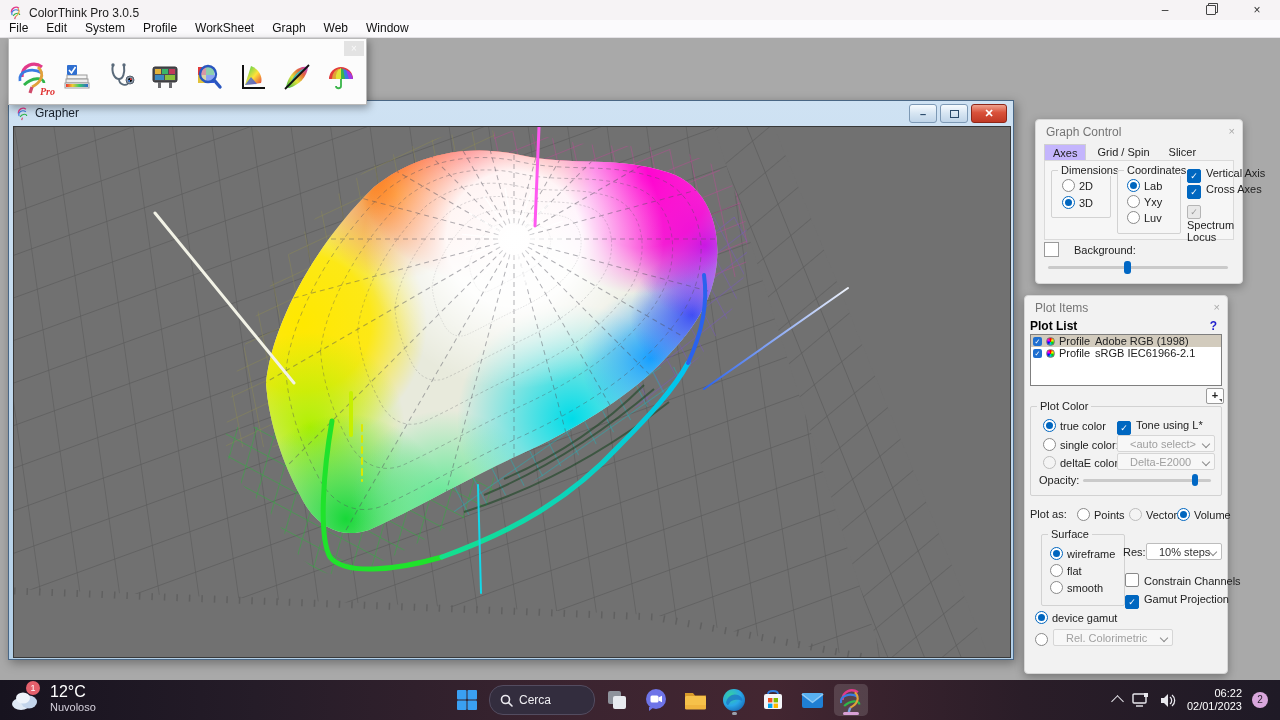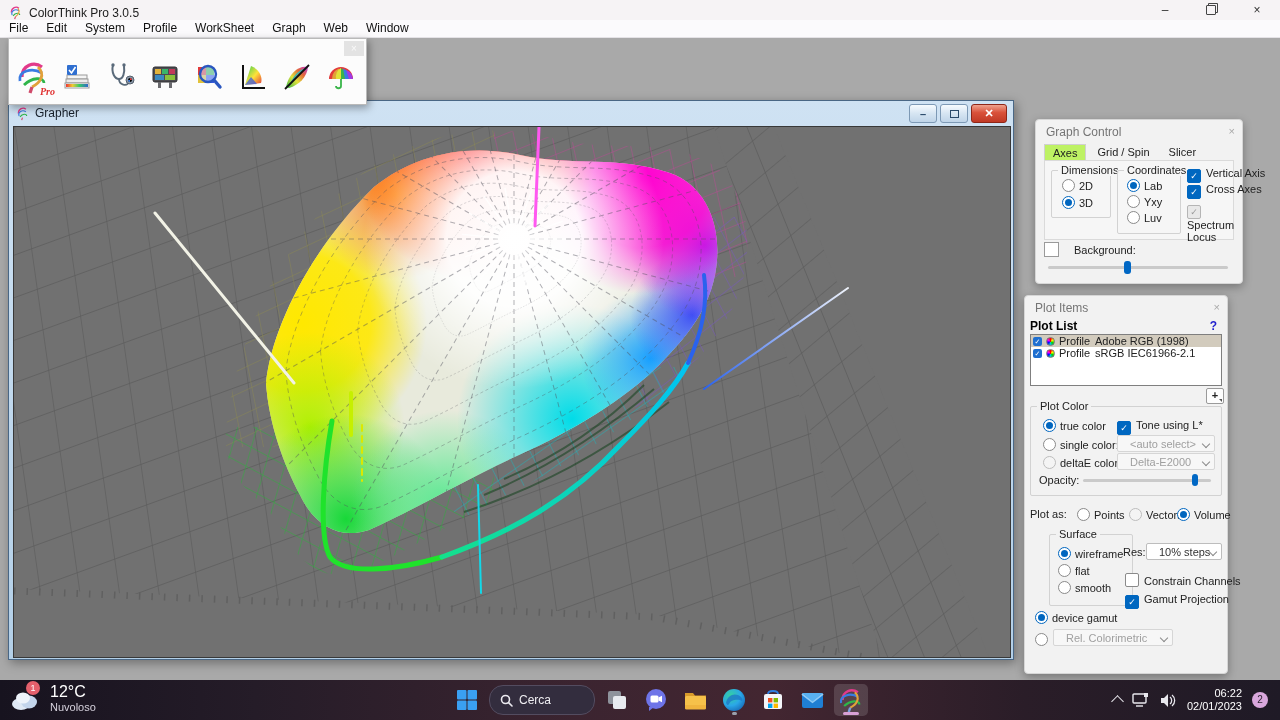--- a/index.html
+++ b/index.html
@@ -35,21 +35,21 @@
   .gbtn.close{width:34px;border-color:#8e2618;background:linear-gradient(#efa28e,#d9513a 45%,#c03a26);color:#fff;}
   .gbtn .sq{width:7px;height:6px;border:1px solid #2a4a6a;}
   .gcanvas{position:absolute;left:4px;top:25px;width:996px;height:530px;border:1px solid #383838;background:#717171;}
   
   .panel{background:#f2f2f2;border:1px solid #d6d6d6;border-radius:4px;
     box-shadow:0 3px 10px rgba(0,0,0,.3);z-index:20;font-size:11px;color:#222;}
   .ptitle{position:absolute;left:10px;top:5px;font-size:12px;color:#757575;}
   .pclose{position:absolute;right:7px;top:5px;color:#a9a9a9;font-size:11px;}
   .gc{left:1035px;top:119px;width:206px;height:163px;}
   .tab{display:inline-block;padding:2px 8px 3px;font-size:11px;color:#222;}
-  .tab.active{background:#bef264;border:1px solid #d0d0d0;border-bottom:1px solid #fbfbfb;position:relative;top:1px;}
+  .tab.active{background:#c4b5fd;border:1px solid #d0d0d0;border-bottom:1px solid #fbfbfb;position:relative;top:1px;}
   .tabpage{position:absolute;left:8px;top:40px;width:188px;height:78px;border:1px solid #dadada;background:#f6f6f6;}
   .grp{position:absolute;border:1px solid #d2d2d2;border-radius:2px;}
   .grp>.leg{position:absolute;top:-7px;left:6px;background:inherit;background:#f6f6f6;padding:0 3px;font-size:11px;color:#222;}
   .grp2>.leg{background:#f2f2f2;}
   .radio{display:inline-block;width:11px;height:11px;border:1px solid #8a8a8a;border-radius:50%;background:#fff;
     vertical-align:-2px;position:relative;margin-right:4px;}
   .radio.sel{border-color:#0066bf;}
   .radio.sel::after{content:"";position:absolute;left:2px;top:2px;width:7px;height:7px;border-radius:50%;background:#0066bf;}
   .radio.dis{border-color:#bdbdbd;background:#f4f4f4;}
   .chk{display:inline-block;width:12px;height:12px;border:1px solid #8a8a8a;border-radius:2px;background:#fff;
@@ -545,21 +545,21 @@
     <div class="track" style="left:52px;top:72px;width:128px;">
       <div class="thumb" style="left:85%;width:6px;height:12px;"></div>
     </div>
   </div>
 
   <span class="lbl" style="left:5px;top:212px;">Plot as:</span>
   <div class="lbl" style="left:52px;top:212px;"><span class="radio"></span><span>Points</span></div>
   <div class="lbl dis-t" style="left:104px;top:212px;"><span class="radio dis"></span><span>Vectors</span></div>
   <div class="lbl" style="left:152px;top:212px;"><span class="radio sel"></span><span>Volume</span></div>
 
-  <div class="grp grp2" style="left:24px;top:238px;width:82px;height:70px;text-align:center;">
+  <div class="grp grp2" style="left:16px;top:238px;width:82px;height:70px;text-align:center;">
     <span class="leg">Surface</span>
     <div class="lbl" style="left:8px;top:12px;"><span class="radio sel"></span><span>wireframe</span></div>
     <div class="lbl" style="left:8px;top:29px;"><span class="radio"></span><span>flat</span></div>
     <div class="lbl" style="left:8px;top:46px;"><span class="radio"></span><span>smooth</span></div>
   </div>
   <span class="lbl" style="left:98px;top:250px;">Res:</span>
   <div class="dd" style="left:121px;top:247px;width:76px;"><span>10% steps</span><span class="chev"></span></div>
   <div class="lbl" style="left:100px;top:277px;"><span class="chk"></span><span>Constrain Channels</span></div>
   <div class="lbl" style="left:100px;top:297px;"><span class="chk on"></span><span>Gamut Projection</span></div>
   <div class="lbl" style="left:10px;top:315px;"><span class="radio sel"></span><span>device gamut</span></div>

